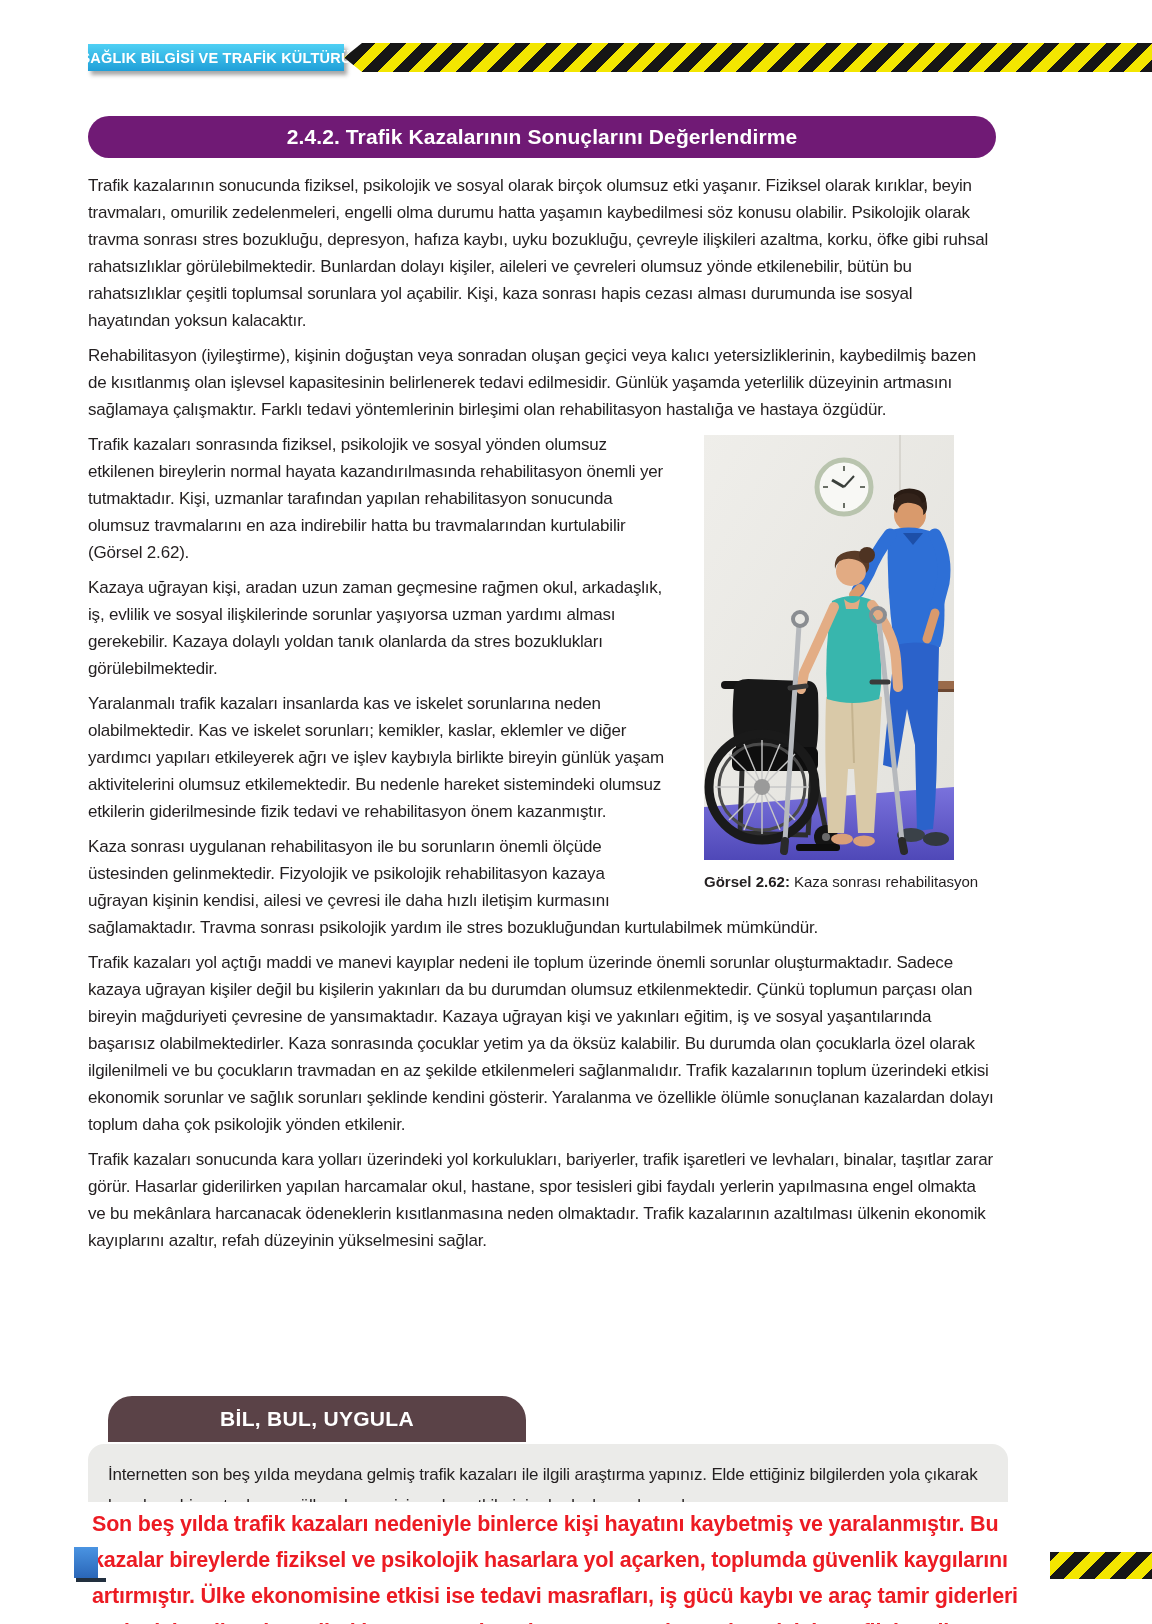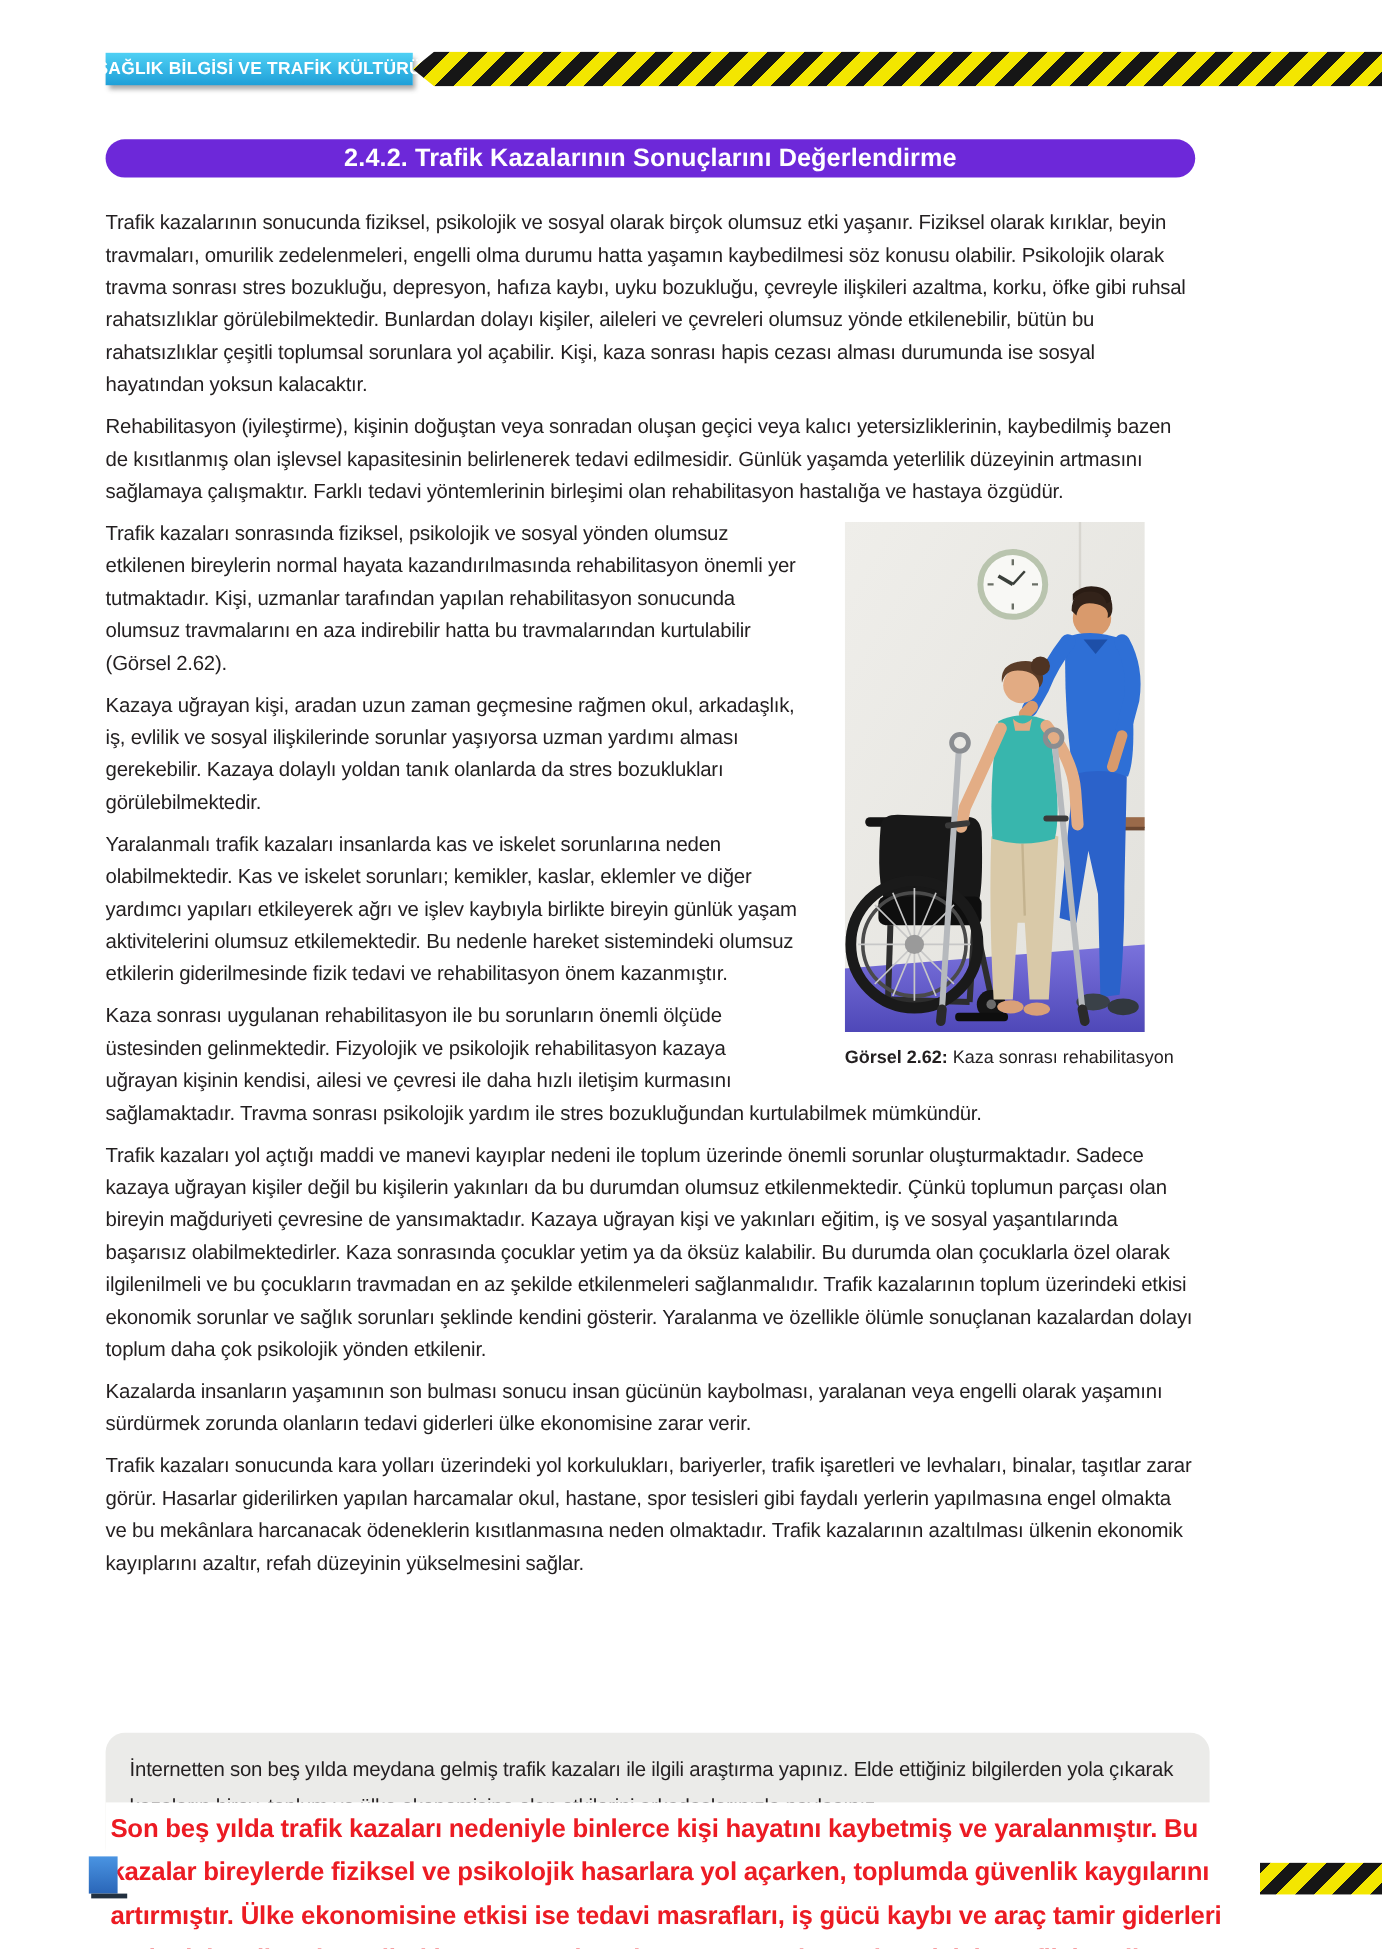--- a/index.html
+++ b/index.html
@@ -22,22 +22,22 @@
   .hazard-top{
     position:absolute;left:344px;top:43px;width:808px;height:29px;
     clip-path:polygon(18px 0,100% 0,100% 100%,18px 100%,0 50%);
   }
   .hazard-bottom{
     position:absolute;left:1028px;top:1552px;width:124px;height:27px;
     clip-path:polygon(14px 0,100% 0,100% 100%,14px 100%,0 50%);
   }
   
   .title-bar{
-    position:absolute;left:88px;top:116px;width:908px;height:32px;border-radius:24px;
-    background:#6d28d9;display:flex;align-items:center;justify-content:center;
+    position:absolute;left:88px;top:116px;width:908px;height:42px;border-radius:24px;
+    background:#701a75;display:flex;align-items:center;justify-content:center;
   }
   .title-bar span{color:#fff;font-weight:bold;font-size:21px;letter-spacing:.1px;}
   
   .content{position:absolute;left:88px;top:172px;width:906px;}
   .content p{margin:0 0 8px 0;font-size:17px;line-height:27px;letter-spacing:-0.2px;text-align:left;}
   
   figure.rehab{float:right;width:290px;margin:4px 0 10px 36px;padding:0;}
   figure.rehab svg{display:block;width:250px;height:425px;}
   figure.rehab figcaption{margin-top:12px;font-size:15px;line-height:20px;color:#231f20;}
   figure.rehab figcaption b{font-weight:bold;}
@@ -207,24 +207,26 @@
       <figcaption>
         <b>Görsel 2.62:</b><span>Kaza sonrası rehabilitasyon</span>
       </figcaption>
     </figure>
 
     <p>Trafik kazaları sonrasında fiziksel, psikolojik ve sosyal yönden olumsuz etkilenen bireylerin normal hayata kazandırılmasında rehabilitasyon önemli yer tutmaktadır. Kişi, uzmanlar tarafından yapılan rehabilitasyon sonucunda olumsuz travmalarını en aza indirebilir hatta bu travmalarından kurtulabilir (Görsel 2.62).</p>
     <p>Kazaya uğrayan kişi, aradan uzun zaman geçmesine rağmen okul, arkadaşlık, iş, evlilik ve sosyal ilişkilerinde sorunlar yaşıyorsa uzman yardımı alması gerekebilir. Kazaya dolaylı yoldan tanık olanlarda da stres bozuklukları görülebilmektedir.</p>
     <p>Yaralanmalı trafik kazaları insanlarda kas ve iskelet sorunlarına neden olabilmektedir. Kas ve iskelet sorunları; kemikler, kaslar, eklemler ve diğer yardımcı yapıları etkileyerek ağrı ve işlev kaybıyla birlikte bireyin günlük yaşam aktivitelerini olumsuz etkilemektedir. Bu nedenle hareket sistemindeki olumsuz etkilerin giderilmesinde fizik tedavi ve rehabilitasyon önem kazanmıştır.</p>
     <p>Kaza sonrası uygulanan rehabilitasyon ile bu sorunların önemli ölçüde üstesinden gelinmektedir. Fizyolojik ve psikolojik rehabilitasyon kazaya uğrayan kişinin kendisi, ailesi ve çevresi ile daha hızlı iletişim kurmasını sağlamaktadır. Travma sonrası psikolojik yardım ile stres bozukluğundan kurtulabilmek mümkündür.</p>
     <p>Trafik kazaları yol açtığı maddi ve manevi kayıplar nedeni ile toplum üzerinde önemli sorunlar oluşturmaktadır. Sadece kazaya uğrayan kişiler değil bu kişilerin yakınları da bu durumdan olumsuz etkilenmektedir. Çünkü toplumun parçası olan bireyin mağduriyeti çevresine de yansımaktadır. Kazaya uğrayan kişi ve yakınları eğitim, iş ve sosyal yaşantılarında başarısız olabilmektedirler. Kaza sonrasında çocuklar yetim ya da öksüz kalabilir. Bu durumda olan çocuklarla özel olarak ilgilenilmeli ve bu çocukların travmadan en az şekilde etkilenmeleri sağlanmalıdır. Trafik kazalarının toplum üzerindeki etkisi ekonomik sorunlar ve sağlık sorunları şeklinde kendini gösterir. Yaralanma ve özellikle ölümle sonuçlanan kazalardan dolayı toplum daha çok psikolojik yönden etkilenir.</p>
-    <p>Kazalarda insanların yaşamının son bulması sonucu insan gücünün kaybolması, yaralanan veya engelli olarak yaşamını sürdürmek zorunda olanların tedavi giderleri ülke ekonomisine zarar verir.</p>
     <p>Trafik kazaları sonucunda kara yolları üzerindeki yol korkulukları, bariyerler, trafik işaretleri ve levhaları, binalar, taşıtlar zarar görür. Hasarlar giderilirken yapılan harcamalar okul, hastane, spor tesisleri gibi faydalı yerlerin yapılmasına engel olmakta ve bu mekânlara harcanacak ödeneklerin kısıtlanmasına neden olmaktadır. Trafik kazalarının azaltılması ülkenin ekonomik kayıplarını azaltır, refah düzeyinin yükselmesini sağlar.</p>
   </div>
 
+  <div class="activity-header">
+    <span>BİL, BUL, UYGULA</span>
+  </div>
   <div class="activity-box">
     <p>İnternetten son beş yılda meydana gelmiş trafik kazaları ile ilgili araştırma yapınız. Elde ettiğiniz bilgilerden yola çıkarak kazaların birey, toplum ve ülke ekonomisine olan etkilerini arkadaşlarınızla paylaşınız.</p>
   </div>
 
   <div class="answer-overlay">
     <p>Son beş yılda trafik kazaları nedeniyle binlerce kişi hayatını kaybetmiş ve yaralanmıştır. Bu kazalar bireylerde fiziksel ve psikolojik hasarlara yol açarken, toplumda güvenlik kaygılarını artırmıştır. Ülke ekonomisine etkisi ise tedavi masrafları, iş gücü kaybı ve araç tamir giderleri nedeniyle milyonlarca liralık zarara neden olmuştur. Kazaları önlemek için trafik kurallarına uyulması ve bilinçli davranılması önemlidir.</p>
   </div>
   <div class="blue-tab"></div>
 
   <div class="hazard hazard-bottom"></div>

